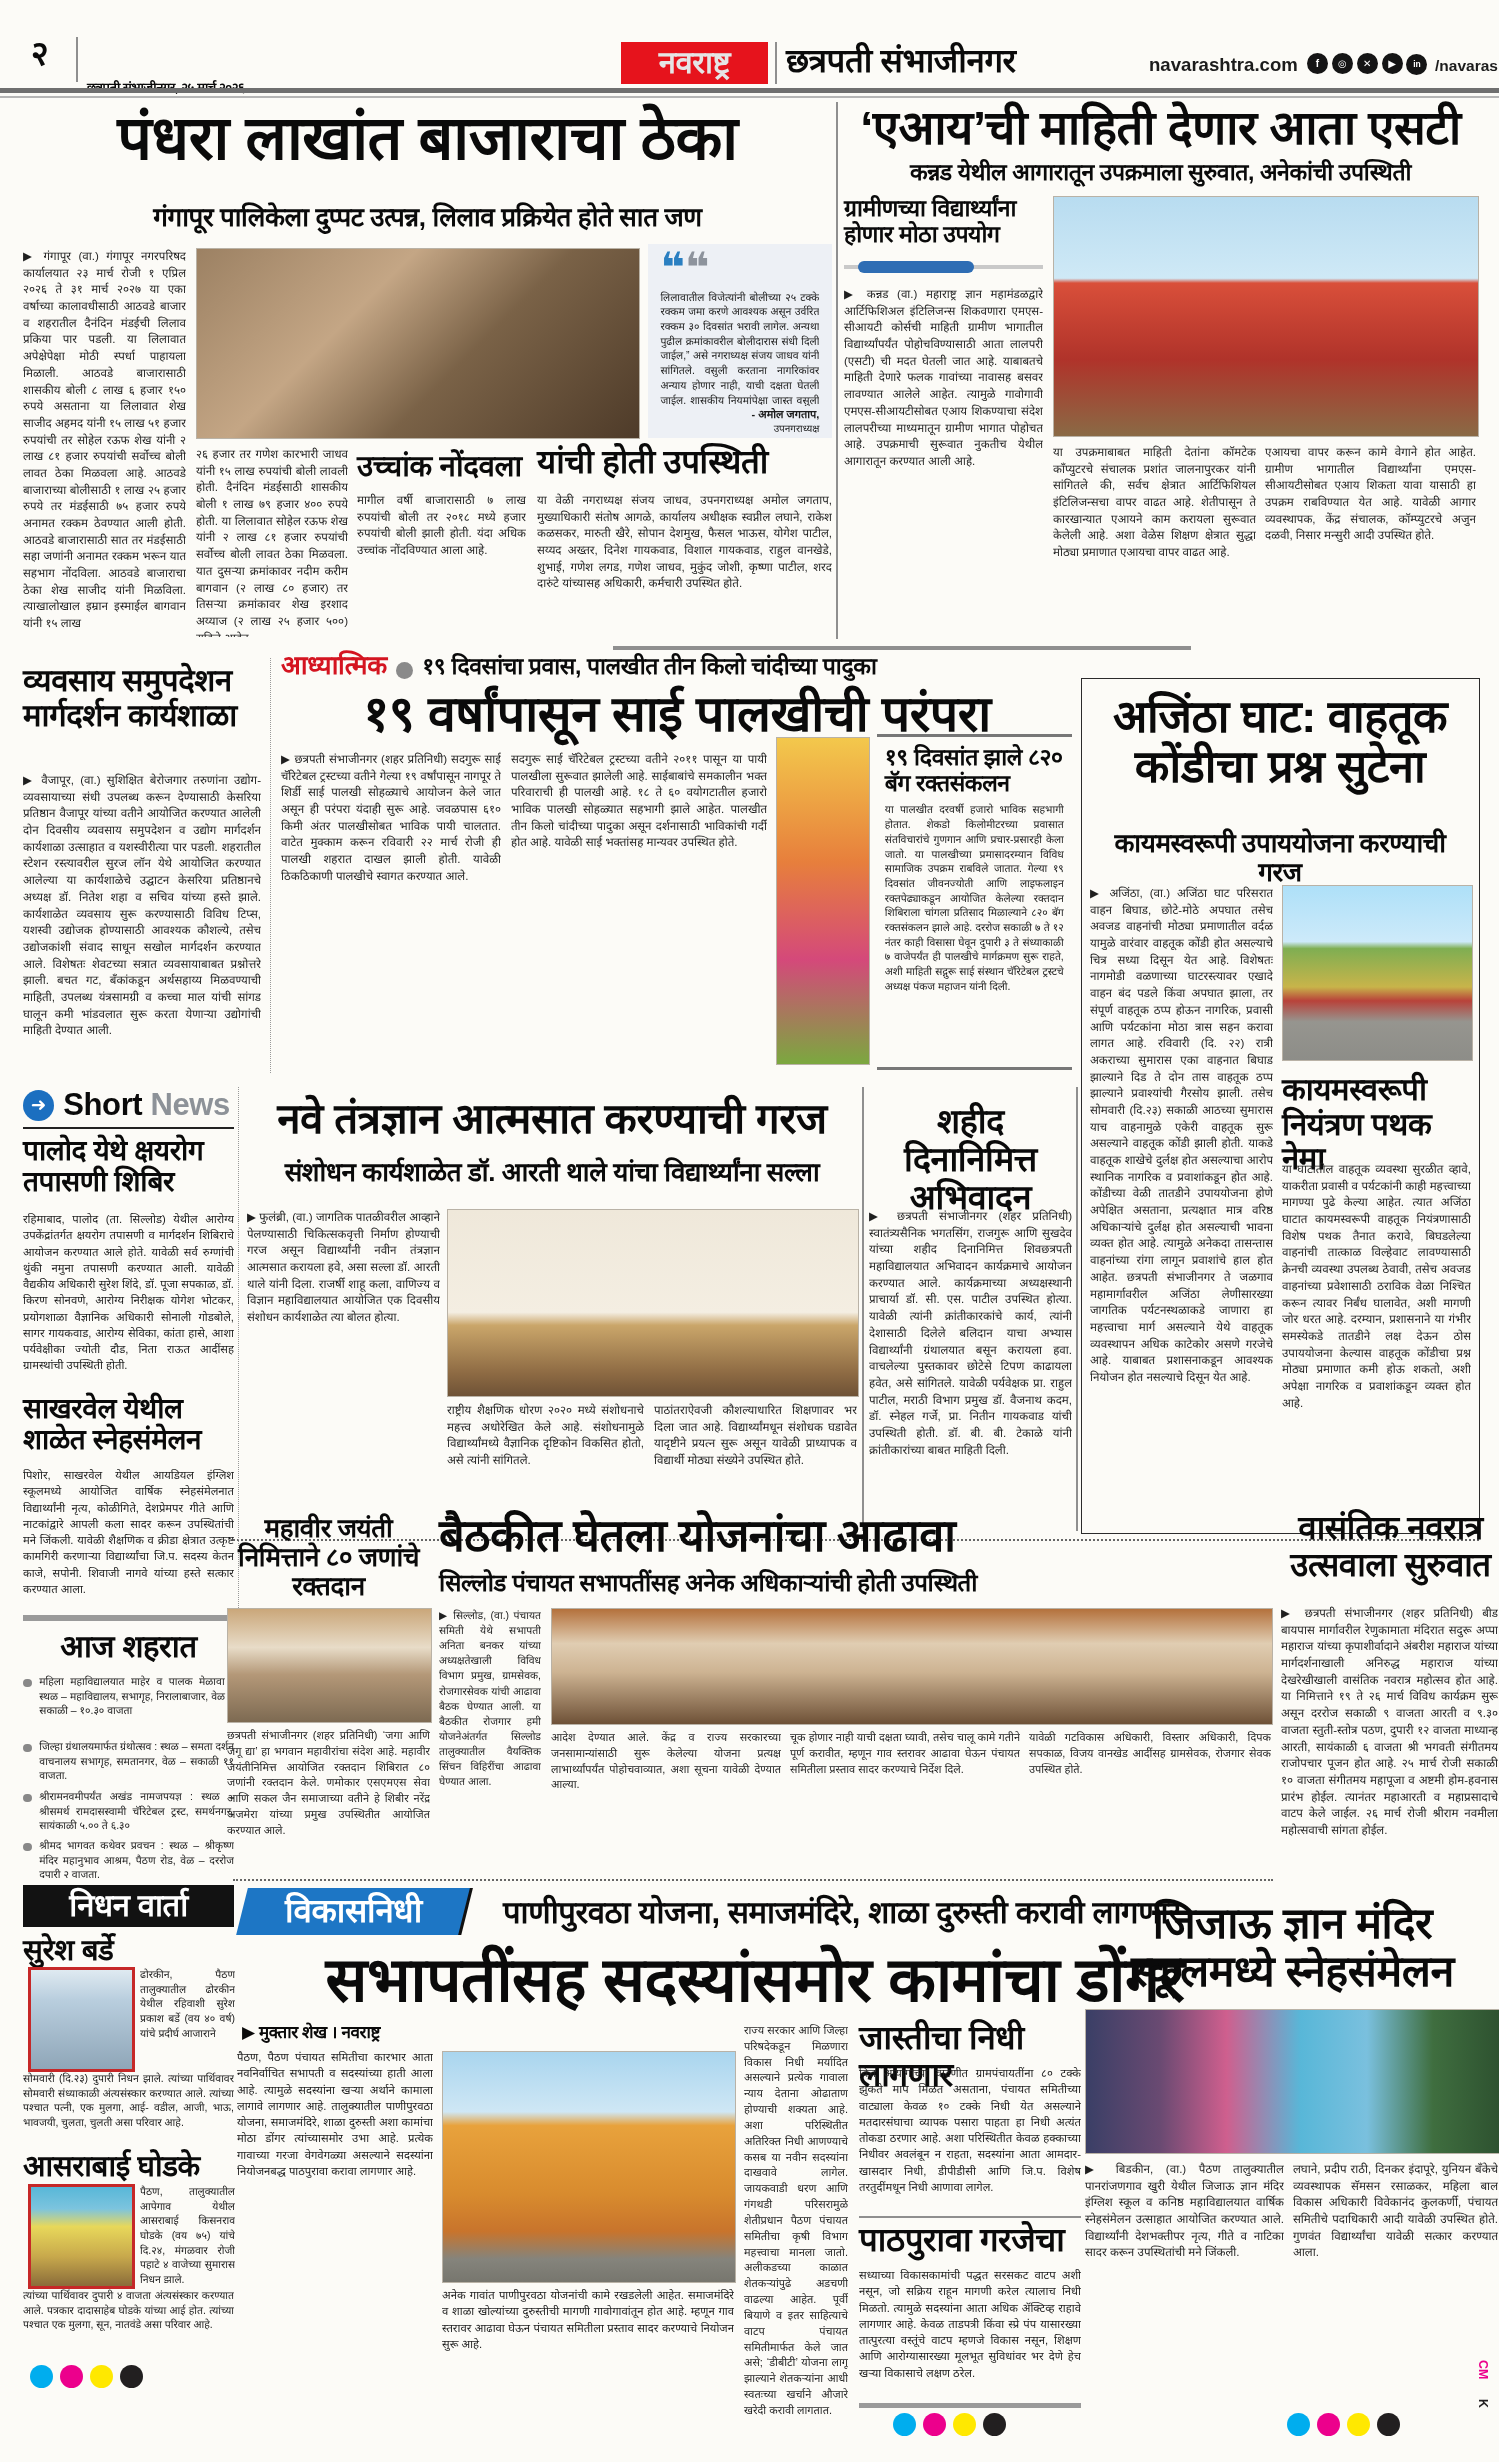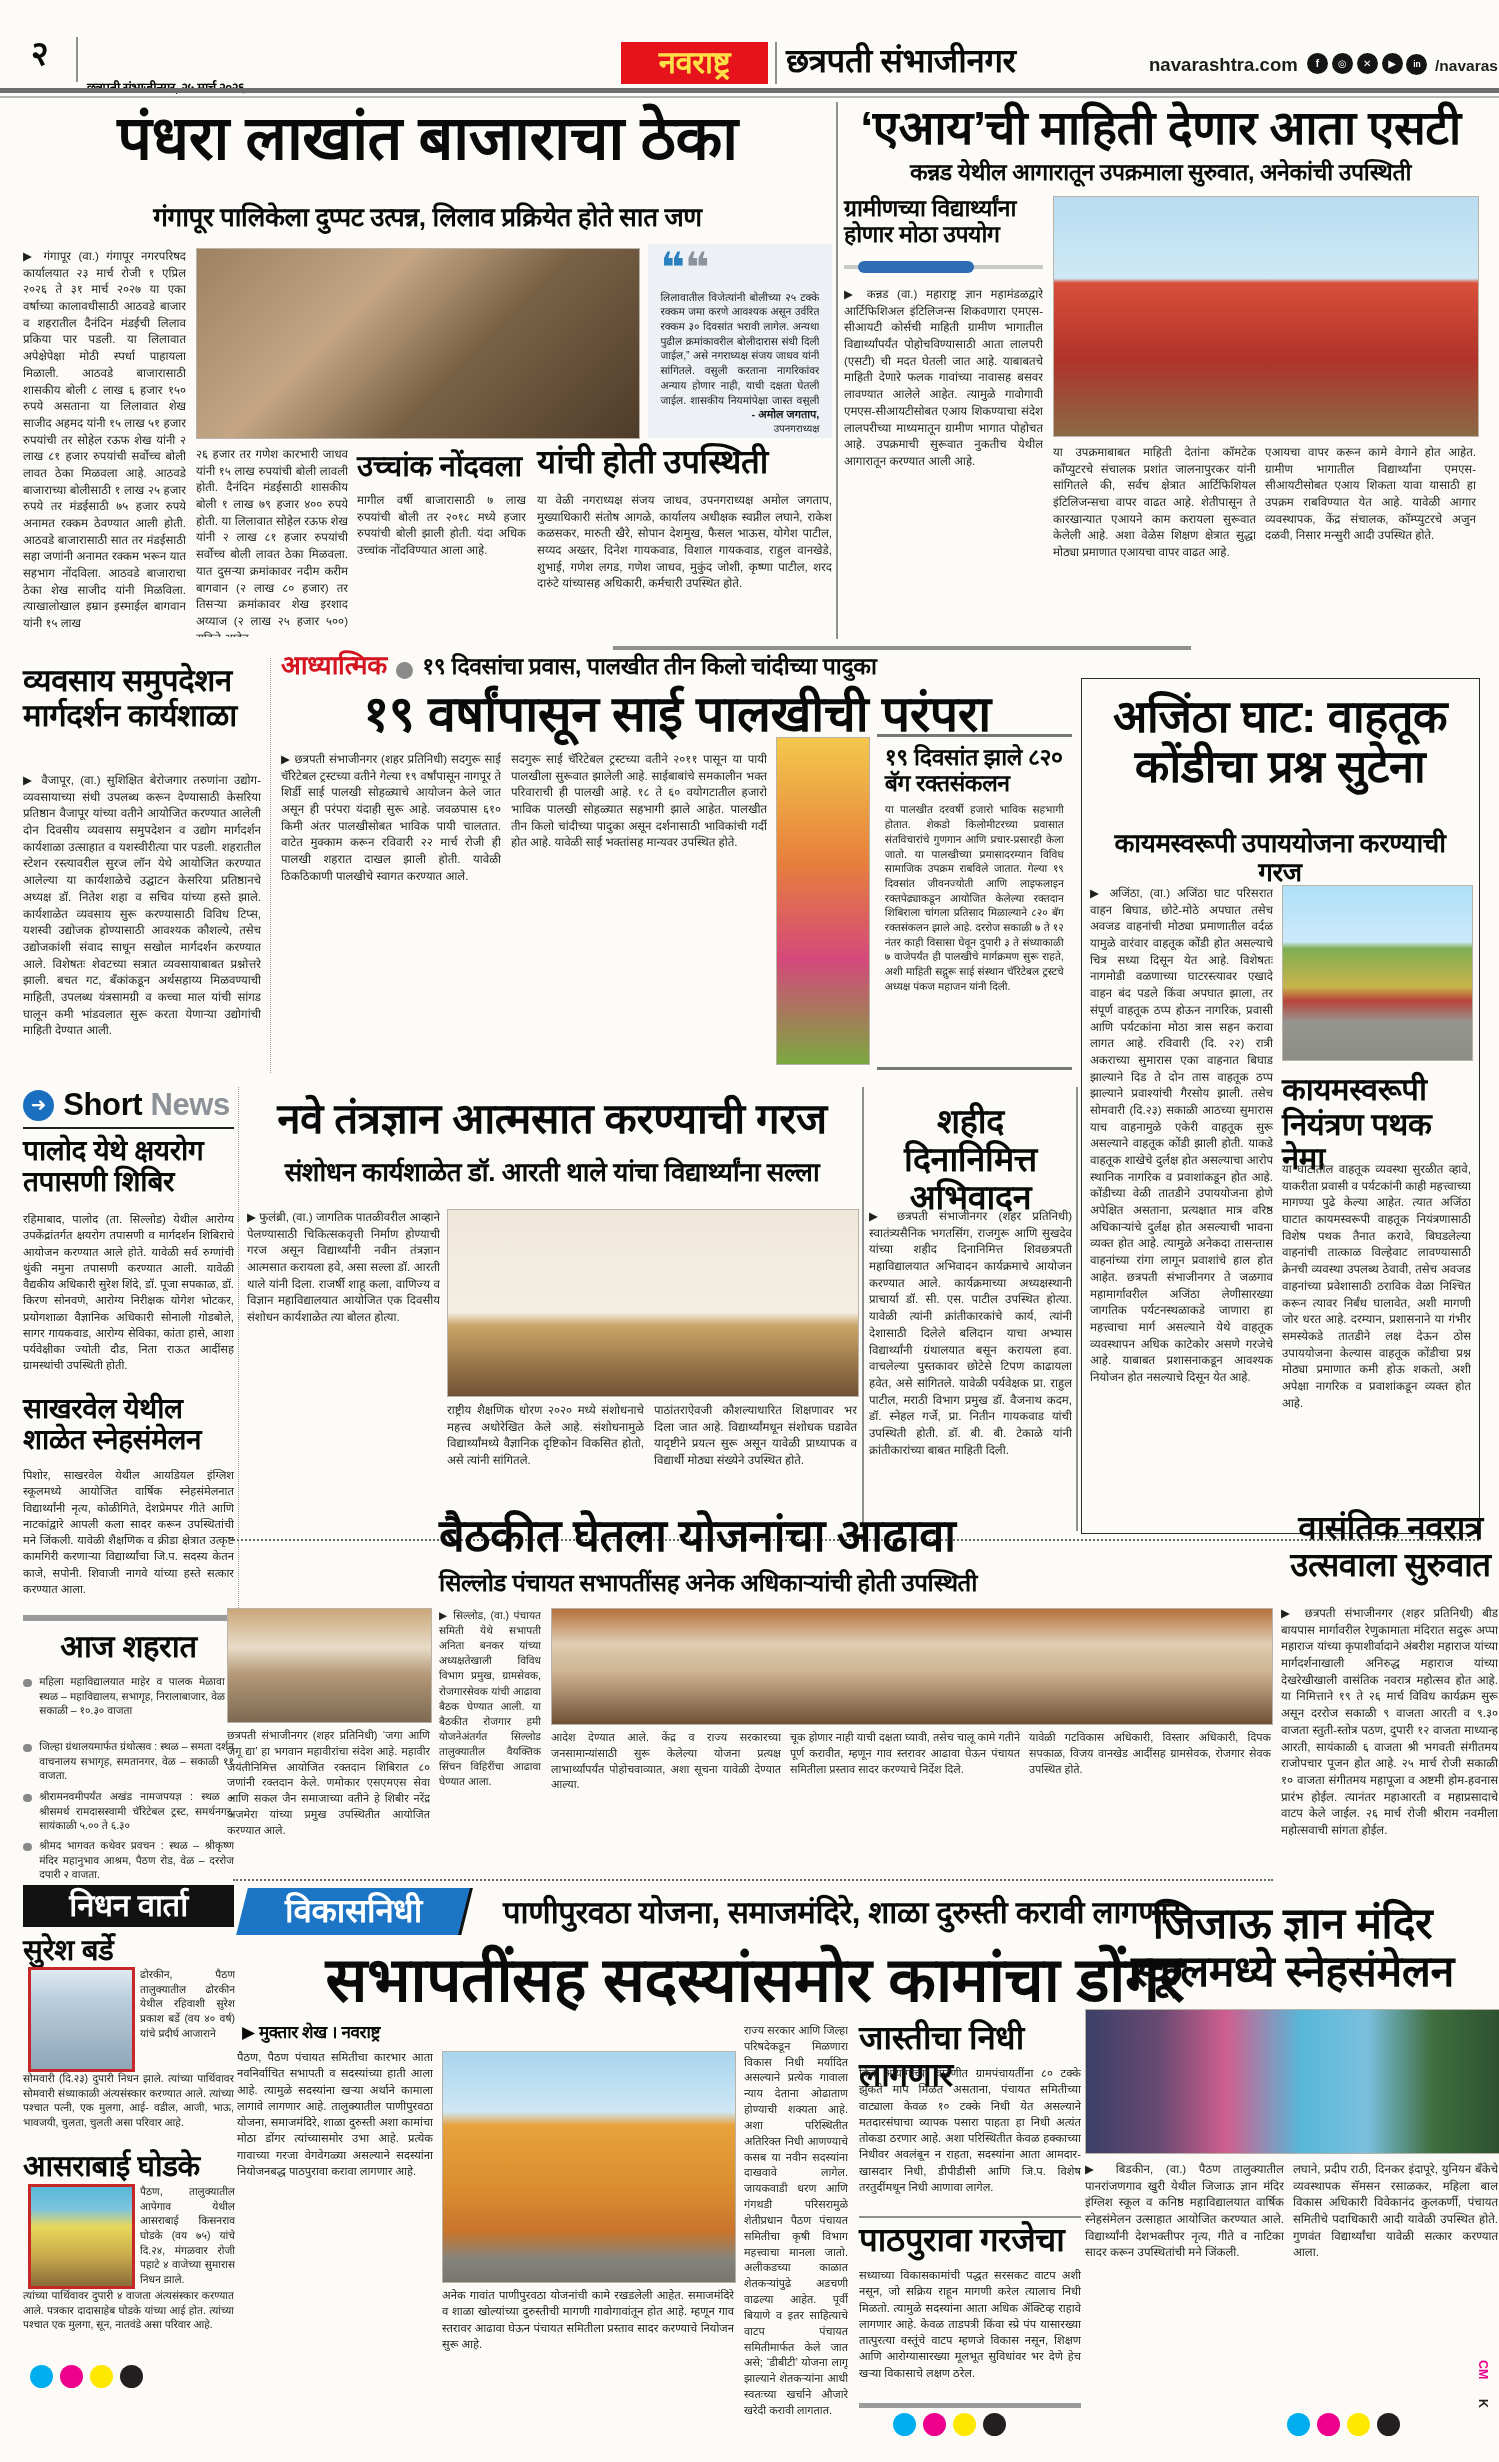--- a/index.html
+++ b/index.html
@@ -34,21 +34,21 @@
 </head>
 <body>
 
 <div class="page">
 
   <div class="b hd" style="left:31px;top:34px;font-size:34px;">२</div>
   <div class="b vr" style="left:76px;top:37px;width:1.6px;height:45px;"></div>
   <div class="b hd" style="left:87px;top:61px;font-size:13px;margin-top:20px;">छत्रपती संभाजीनगर, २५ मार्च २०२६</div>
 
   <div class="b" style="left:621px;top:42px;width:147px;height:42px;background:#e6131c;display:flex;align-items:center;justify-content:center;">
-    <span class="hd" style="color:#fde047;font-size:31px;">नवराष्ट्र</span>
+    <span class="hd" style="color:#e5e5e5;font-size:31px;">नवराष्ट्र</span>
   </div>
   <div class="b vr" style="left:775px;top:42px;width:1.6px;height:42px;"></div>
   <div class="b hd" style="left:786px;top:43px;font-size:33px;">छत्रपती संभाजीनगर</div>
 
   <div class="b" style="left:1149px;top:54px;font-size:18.6px;font-weight:700;">navarashtra.com</div>
   <div class="b" style="left:1303px;top:53px;">
     <span class="soc">f</span><span class="soc">◎</span><span class="soc">✕</span><span class="soc">▶</span><span class="soc" style="font-size:8.5px;">in</span>
   </div>
   <div class="b" style="left:1435px;top:57px;font-size:15.5px;font-weight:700;">/navarashtra</div>
 
@@ -156,20 +156,21 @@
     </div>
   <div class="b bullet" style="left:23px;top:1789px;width:211px;">
       <span class="bdot"></span>
       <span class="sm" style="height:45px;">श्रीरामनवमीपर्यंत अखंड नामजपयज्ञ : स्थळ – श्रीसमर्थ रामदासस्वामी चॅरिटेबल ट्रस्ट, समर्थनगर, सायंकाळी ५.०० ते ६.३०</span>
     </div>
   <div class="b bullet" style="left:23px;top:1838px;width:211px;">
       <span class="bdot"></span>
       <span class="sm" style="height:40px;">श्रीमद भागवत कथेवर प्रवचन : स्थळ – श्रीकृष्ण मंदिर महानुभाव आश्रम, पैठण रोड, वेळ – दररोज दुपारी २ वाजता.</span>
     </div>
 
+  <div class="b hd ctr" style="left:227px;top:1514px;width:203px;font-size:26px;">महावीर जयंती निमित्ताने ८० जणांचे रक्तदान</div>
   <div class="b ph" style="left:227px;top:1608px;width:203px;height:113px;background:linear-gradient(180deg,#caa77a 0%,#e8dcc8 34%,#b49878 58%,#7d6a52 100%);"></div>
   <div class="b j" style="left:227px;top:1728px;width:203px;height:147px;font-size:11px;">छत्रपती संभाजीनगर (शहर प्रतिनिधी) ‘जगा आणि जगू द्या’ हा भगवान महावीरांचा संदेश आहे. महावीर जयंतीनिमित्त आयोजित रक्तदान शिबिरात ८० जणांनी रक्तदान केले. णमोकार एसएमएस सेवा आणि सकल जैन समाजाच्या वतीने हे शिबीर नरेंद्र अजमेरा यांच्या प्रमुख उपस्थितीत आयोजित करण्यात आले.</div>
 
   <div class="b hd" style="left:439px;top:1511px;width:832px;font-size:45px;">बैठकीत घेतला योजनांचा आढावा</div>
   <div class="b hd" style="left:439px;top:1570px;width:832px;font-size:24px;font-weight:600;">सिल्लोड पंचायत सभापतींसह अनेक अधिकाऱ्यांची होती उपस्थिती</div>
   <div class="b j" style="left:439px;top:1608px;width:102px;height:267px;font-size:10.5px;">▶ सिल्लोड, (वा.) पंचायत समिती येथे सभापती अनिता बनकर यांच्या अध्यक्षतेखाली विविध विभाग प्रमुख, ग्रामसेवक, रोजगारसेवक यांची आढावा बैठक घेण्यात आली. या बैठकीत रोजगार हमी योजनेअंतर्गत सिल्लोड तालुक्यातील वैयक्तिक सिंचन विहिरींचा आढावा घेण्यात आला.</div>
   <div class="b ph" style="left:551px;top:1608px;width:720px;height:115px;background:linear-gradient(180deg,#b4713c 0%,#e0cdb2 30%,#cdb392 55%,#6e5137 100%);"></div>
   <div class="b j" style="left:551px;top:1730px;width:230px;height:146px;font-size:11px;">आदेश देण्यात आले. केंद्र व राज्य सरकारच्या जनसामान्यांसाठी सुरू केलेल्या योजना प्रत्यक्ष लाभार्थ्यांपर्यंत पोहोचवाव्यात, अशा सूचना यावेळी देण्यात आल्या.</div>
   <div class="b j" style="left:790px;top:1730px;width:230px;height:146px;font-size:11px;">चूक होणार नाही याची दक्षता घ्यावी, तसेच चालू कामे गतीने पूर्ण करावीत, म्हणून गाव स्तरावर आढावा घेऊन पंचायत समितीला प्रस्ताव सादर करण्याचे निर्देश दिले.</div>
   <div class="b j" style="left:1029px;top:1730px;width:242px;height:146px;font-size:11px;">यावेळी गटविकास अधिकारी, विस्तार अधिकारी, दिपक सपकाळ, विजय वानखेड आदींसह ग्रामसेवक, रोजगार सेवक उपस्थित हो‍ते.</div>

